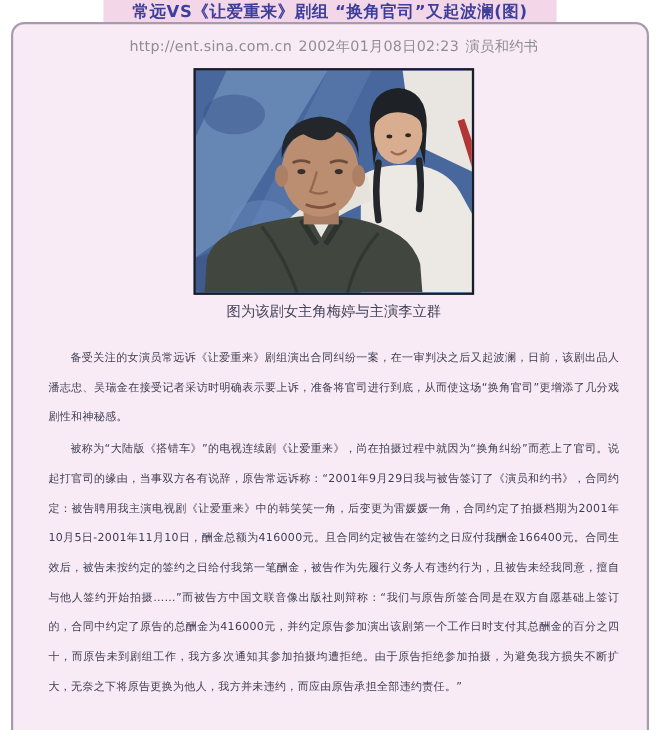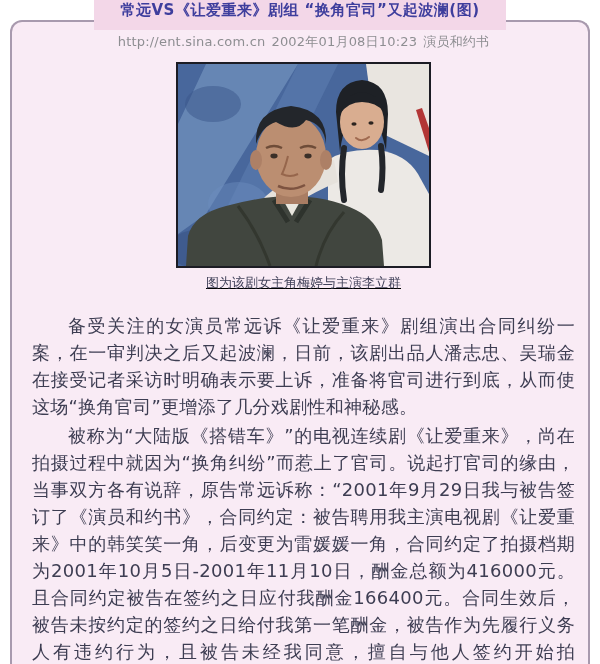--- a/index.html
+++ b/index.html
@@ -6,62 +6,62 @@
   body{
     width:600px;height:664px;overflow:hidden;background:#ffffff;
     font-family:"DejaVu Sans","Liberation Sans",sans-serif;
   }
   
   .title-bar{
     width:100%;height:20px;line-height:20px;text-align:center;
   }
   .title-hl{
     display:inline-block;background:#f3d7e8;color:#3e3e9d;
-    font-size:15px;font-weight:bold;padding:0 26px;height:30px;line-height:21px;
+    font-size:15px;font-weight:bold;padding:0 26px;height:20px;line-height:21px;
     letter-spacing:0.5px;
   }
   
   .content-box{
     margin:0 10px;height:660px;box-sizing:border-box;
     background:#f9ebf5;border:2px solid #a89aae;border-bottom:none;
     border-radius:12px 12px 0 0;
     padding:0 13px 0 20px;
   }
   .source-line{
     padding-top:11px;text-align:center;font-size:13px;color:#8e8e92;
     letter-spacing:0.2px;
   }
   .source-line span{margin:0 3px;}
   
-  .photo-wrap{margin-top:11px;text-align:center;text-decoration:underline;}
+  .photo-wrap{margin-top:11px;text-align:center;}
   .photo{
     display:inline-block;width:251px;height:202px;
     border:2px solid #1c1c24;background:#48679c;font-size:0;line-height:0;
   }
   .caption{
     margin-top:4px;text-align:center;font-size:13px;color:#42425a;
   }
   
   .article-body{margin-top:20px;color:#3d3d52;}
   .article-body p{
-    margin:2px 0;font-size:18px;line-height:27px;
+    margin:2px 12px;font-size:10px;line-height:27px;
     text-indent:2em;text-align:justify;letter-spacing:0.3px;
   }
 </style>
 </head>
 <body>
 
 <div class="title-bar">
   <span class="title-hl">常远VS《让爱重来》剧组 “换角官司”又起波澜(图)</span>
 </div>
 
 <div class="content-box">
 
   <div class="source-line">
-    <span>http://ent.sina.com.cn</span><span>2002年01月08日10:23</span><span>演员和约书</span>
+    <span>http://ent.sina.com.cn</span><span>2002年01月08日02:23</span><span>演员和约书</span>
   </div>
 
   <div class="photo-wrap">
     <div class="photo">
       
       <svg width="251" height="202" viewBox="0 0 251 202" xmlns="http://www.w3.org/2000/svg">
 
         <rect x="0" y="0" width="251" height="202" fill="#48679c"></rect>
         <polygon points="28,0 120,0 28,150 0,170 0,60" fill="#7fa0c9" opacity="0.55"></polygon>
         <polygon points="120,0 160,0 60,202 20,202" fill="#5f82b4" opacity="0.5"></polygon>

